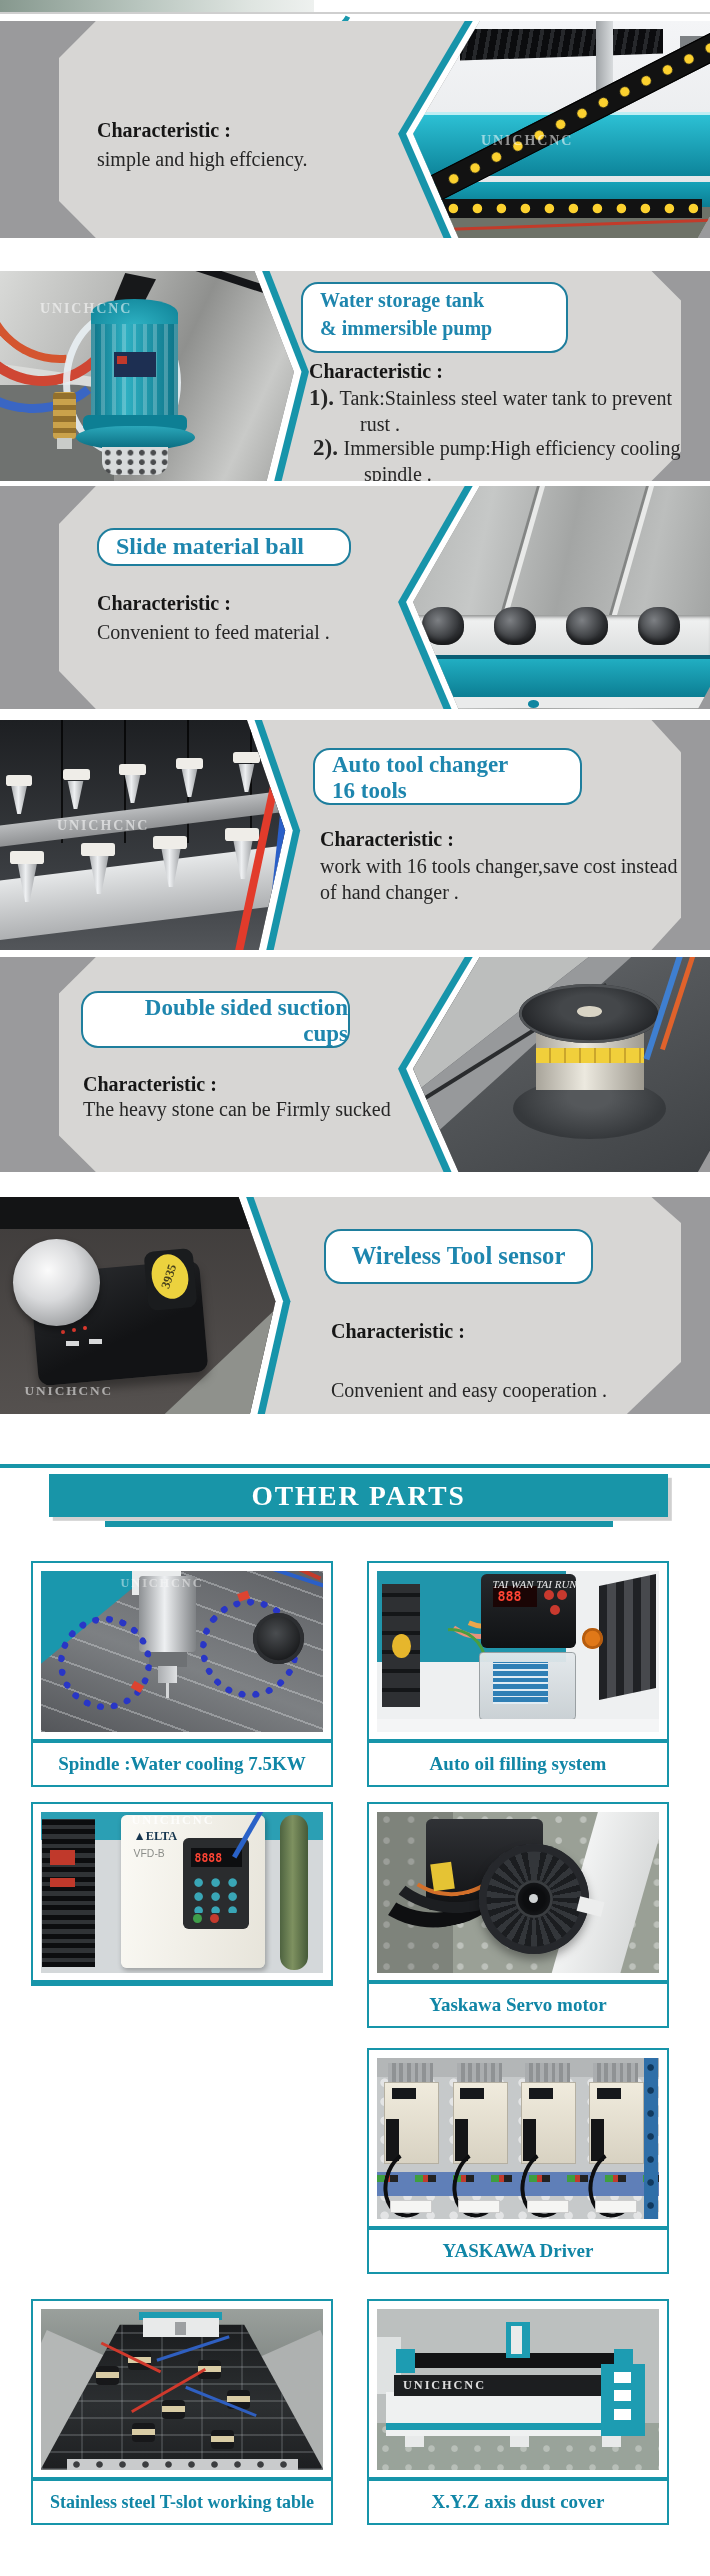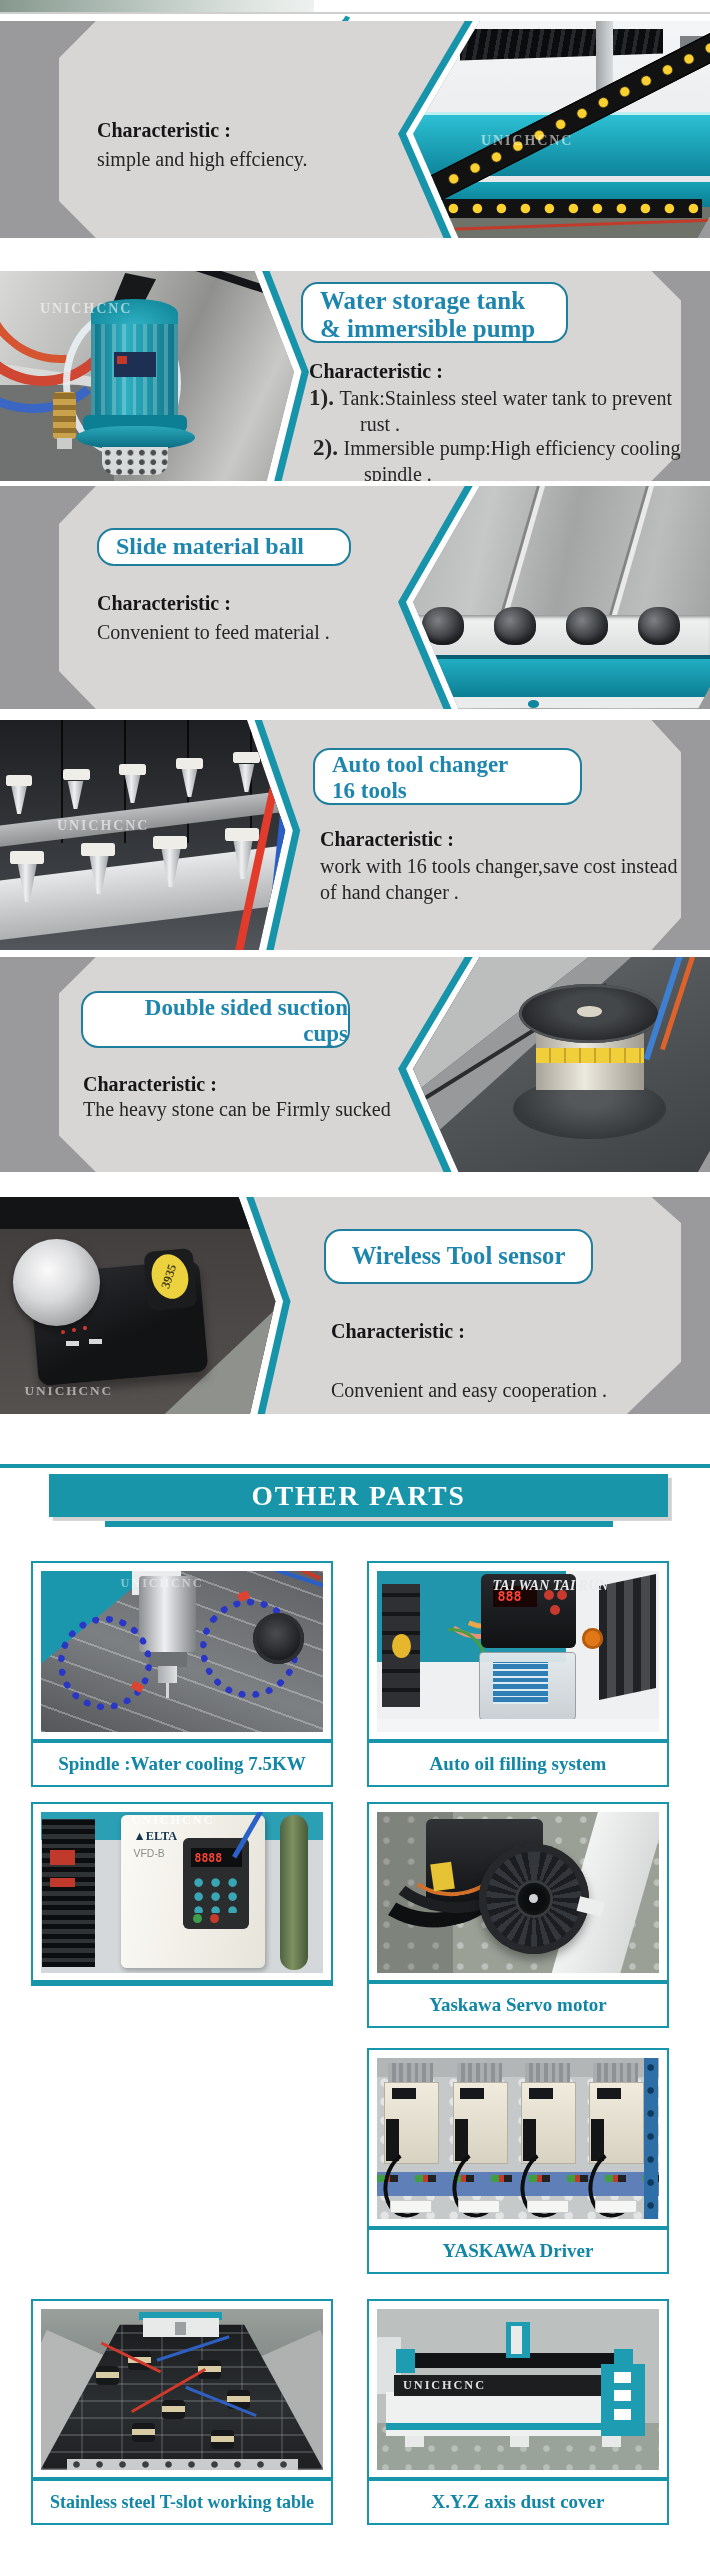--- a/index.html
+++ b/index.html
@@ -92,21 +92,21 @@
       <div class="ab" style="left:91px;top:53px;width:87px;height:97px;background:repeating-linear-gradient(90deg,rgba(255,255,255,.22) 0 3.8px,rgba(0,0,0,0) 3.8px 10.4px),linear-gradient(90deg,#0c7286,#2fb0c2 40%,#0c7286);"></div>
       <div class="ab" style="left:114px;top:81px;width:42px;height:24.6px;background:#1d2f52;"></div>
       <div class="ab" style="left:117px;top:85px;width:9.5px;height:7.6px;background:#c0392b;"></div>
       <div class="ab" style="left:83px;top:144px;width:104px;height:17px;background:#0d7f94;border-radius:5.7px;"></div>
       <div class="ab" style="left:76px;top:155px;width:119px;height:23px;background:linear-gradient(#2aa7ba,#0a6c80);border-radius:50%/60%;"></div>
       <div class="ab" style="left:102px;top:176px;width:66px;height:28px;background:radial-gradient(circle 2.4px at 5.7px 5.7px,#4a4c4e 2.4px,rgba(0,0,0,0) 3.3px) 0 0/11.4px 9.5px,#d7dadb;border-radius:0 0 13.3px 13.3px;"></div>
       <div class="ab" style="left:53px;top:121px;width:23px;height:47px;background:repeating-linear-gradient(0deg,#caa24b 0 5.7px,#93702c 5.7px 11.4px);border-radius:3.8px;"></div>
       <div class="ab" style="left:57px;top:167px;width:15px;height:11.4px;background:#c9ccc9;"></div>
       <span class="wm" style="left:40px;top:30px;">UNICHCNC</span>
     </div>
-    <div class="tbox" style="left:301px;top:11.4px;width:267px;height:61px;font-size:25px;line-height:27.5px;padding:2.8px 0 0 17px;">
+    <div class="tbox" style="left:301px;top:11.4px;width:267px;height:71px;font-size:20px;line-height:27.5px;padding:2.8px 0 0 17px;">
       <div>Water storage tank</div>
       <div>&amp; immersible pump</div>
     </div>
     <div class="char" style="left:309px;top:89px;">Characteristic :</div>
     <div class="bodyl" style="left:309px;top:114px;width:379px;">
       <span class="lnum">1).</span><span>Tank:Stainless steel water tank to prevent</span><br>
       <span class="lind">rust .</span>
     </div>
     <div class="bodyl" style="left:313px;top:164px;width:379px;">
       <span class="lnum">2).</span><span>Immersible pump:High efficiency cooling</span><br>
@@ -269,21 +269,21 @@
       <div class="ab" style="left:66px;top:-28px;width:76px;height:76px;border:5.7px solid transparent;border-bottom-color:#eba64b;border-radius:50%;transform:rotate(-20deg);"></div>
       <div class="ab" style="left:57px;top:-23px;width:81px;height:81px;border:5.7px solid transparent;border-bottom-color:#e8927c;border-radius:50%;transform:rotate(-8deg);"></div>
       <div class="ab" style="left:38px;top:57px;width:66px;height:66px;border:3.8px solid transparent;border-top-color:#4a9e3f;border-radius:50%;transform:rotate(40deg);"></div>
       <div class="ab" style="left:222px;top:9.5px;width:57px;height:114px;background:repeating-linear-gradient(90deg,#202225 0 8.5px,#47494d 8.5px 17px);transform:skewY(-12deg);"></div>
       <div class="ab" style="left:104px;top:3.8px;width:95px;height:74px;background:linear-gradient(#26282b,#101214);border-radius:5.7px;"></div>
       <div class="ab" style="left:116px;top:15px;width:44px;height:21px;background:#1a0505;"></div>
       <div class="ab seg" style="left:121px;top:18px;font-size:13.3px;">888</div>
       <div class="ab" style="left:167px;top:19px;width:10.4px;height:10.4px;background:#c8392e;border-radius:50%;"></div>
       <div class="ab" style="left:180px;top:19px;width:10.4px;height:10.4px;background:#c8392e;border-radius:50%;"></div>
       <div class="ab" style="left:173px;top:34px;width:10.4px;height:10.4px;background:#c8392e;border-radius:50%;"></div>
-      <div class="ab" style="left:116px;top:7.6px;width:76px;height:9.5px;color:#e8e9ea;font-size:14px;font-style:italic;font-weight:700;white-space:nowrap;">TAI WAN TAI RUN</div>
+      <div class="ab" style="left:116px;top:7.6px;width:76px;height:9.5px;color:#e8e9ea;font-size:11px;font-style:italic;font-weight:400;white-space:nowrap;">TAI WAN TAI RUN</div>
       <div class="ab" style="left:205px;top:57px;width:21px;height:21px;background:#e07818;border-radius:50%;box-shadow:inset 0 0 0 2.8px #b55c0e;"></div>
       <div class="ab" style="left:102px;top:81px;width:95px;height:66px;background:linear-gradient(rgba(228,233,236,.95),rgba(200,207,211,.95));border:1.9px solid #9aa0a3;border-radius:3.8px;"></div>
       <div class="ab" style="left:116px;top:91px;width:55px;height:42px;background:repeating-linear-gradient(0deg,rgba(255,255,255,.85) 0 1.9px,rgba(0,0,0,0) 1.9px 6.6px),#2f7fb5;"></div>
       <div class="ab" style="left:0;top:148px;width:100%;height:15px;background:#f4f5f6;"></div>
     </div>
     <div class="divi"></div>
     <div class="cap">Auto oil filling system</div>
   </div>
 
   <div class="card" style="left:31px;top:1802px;">

